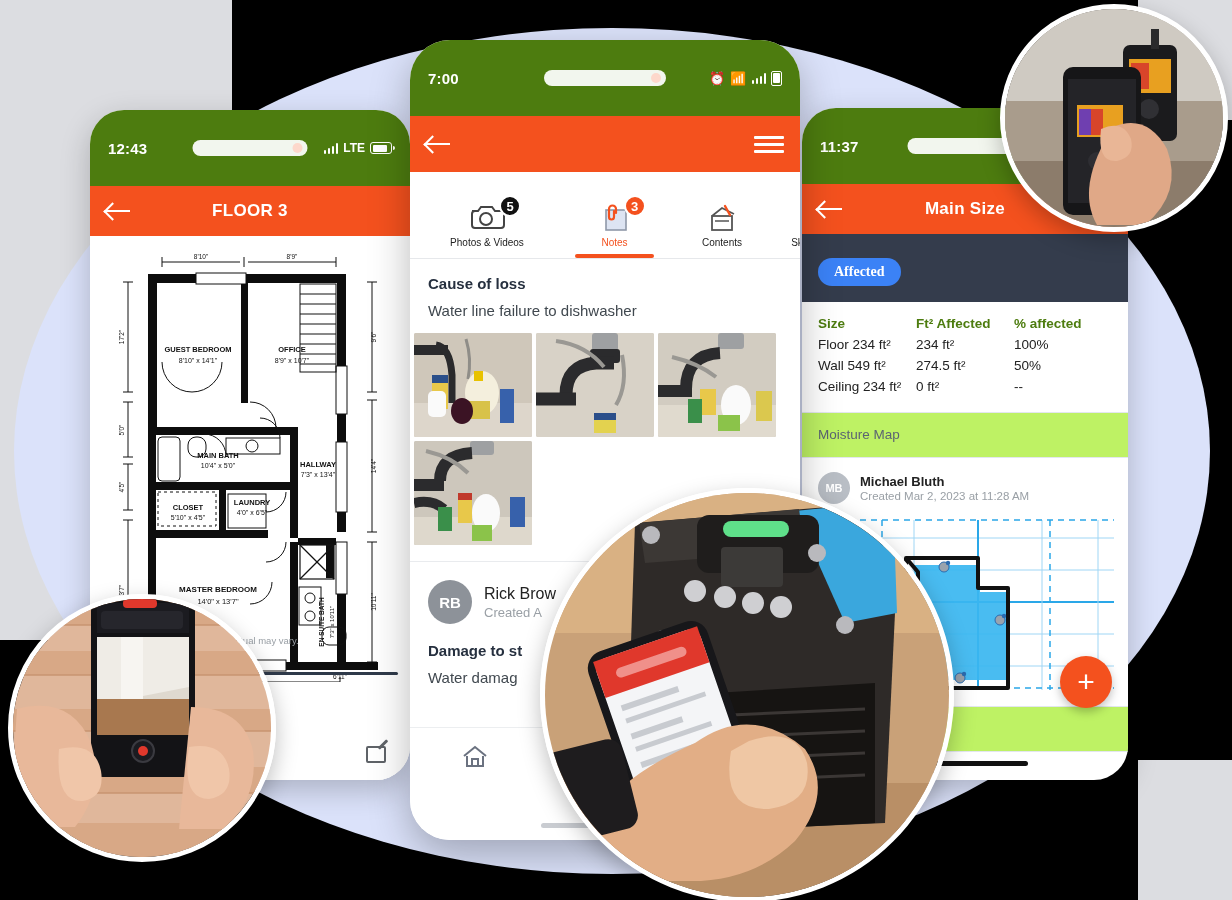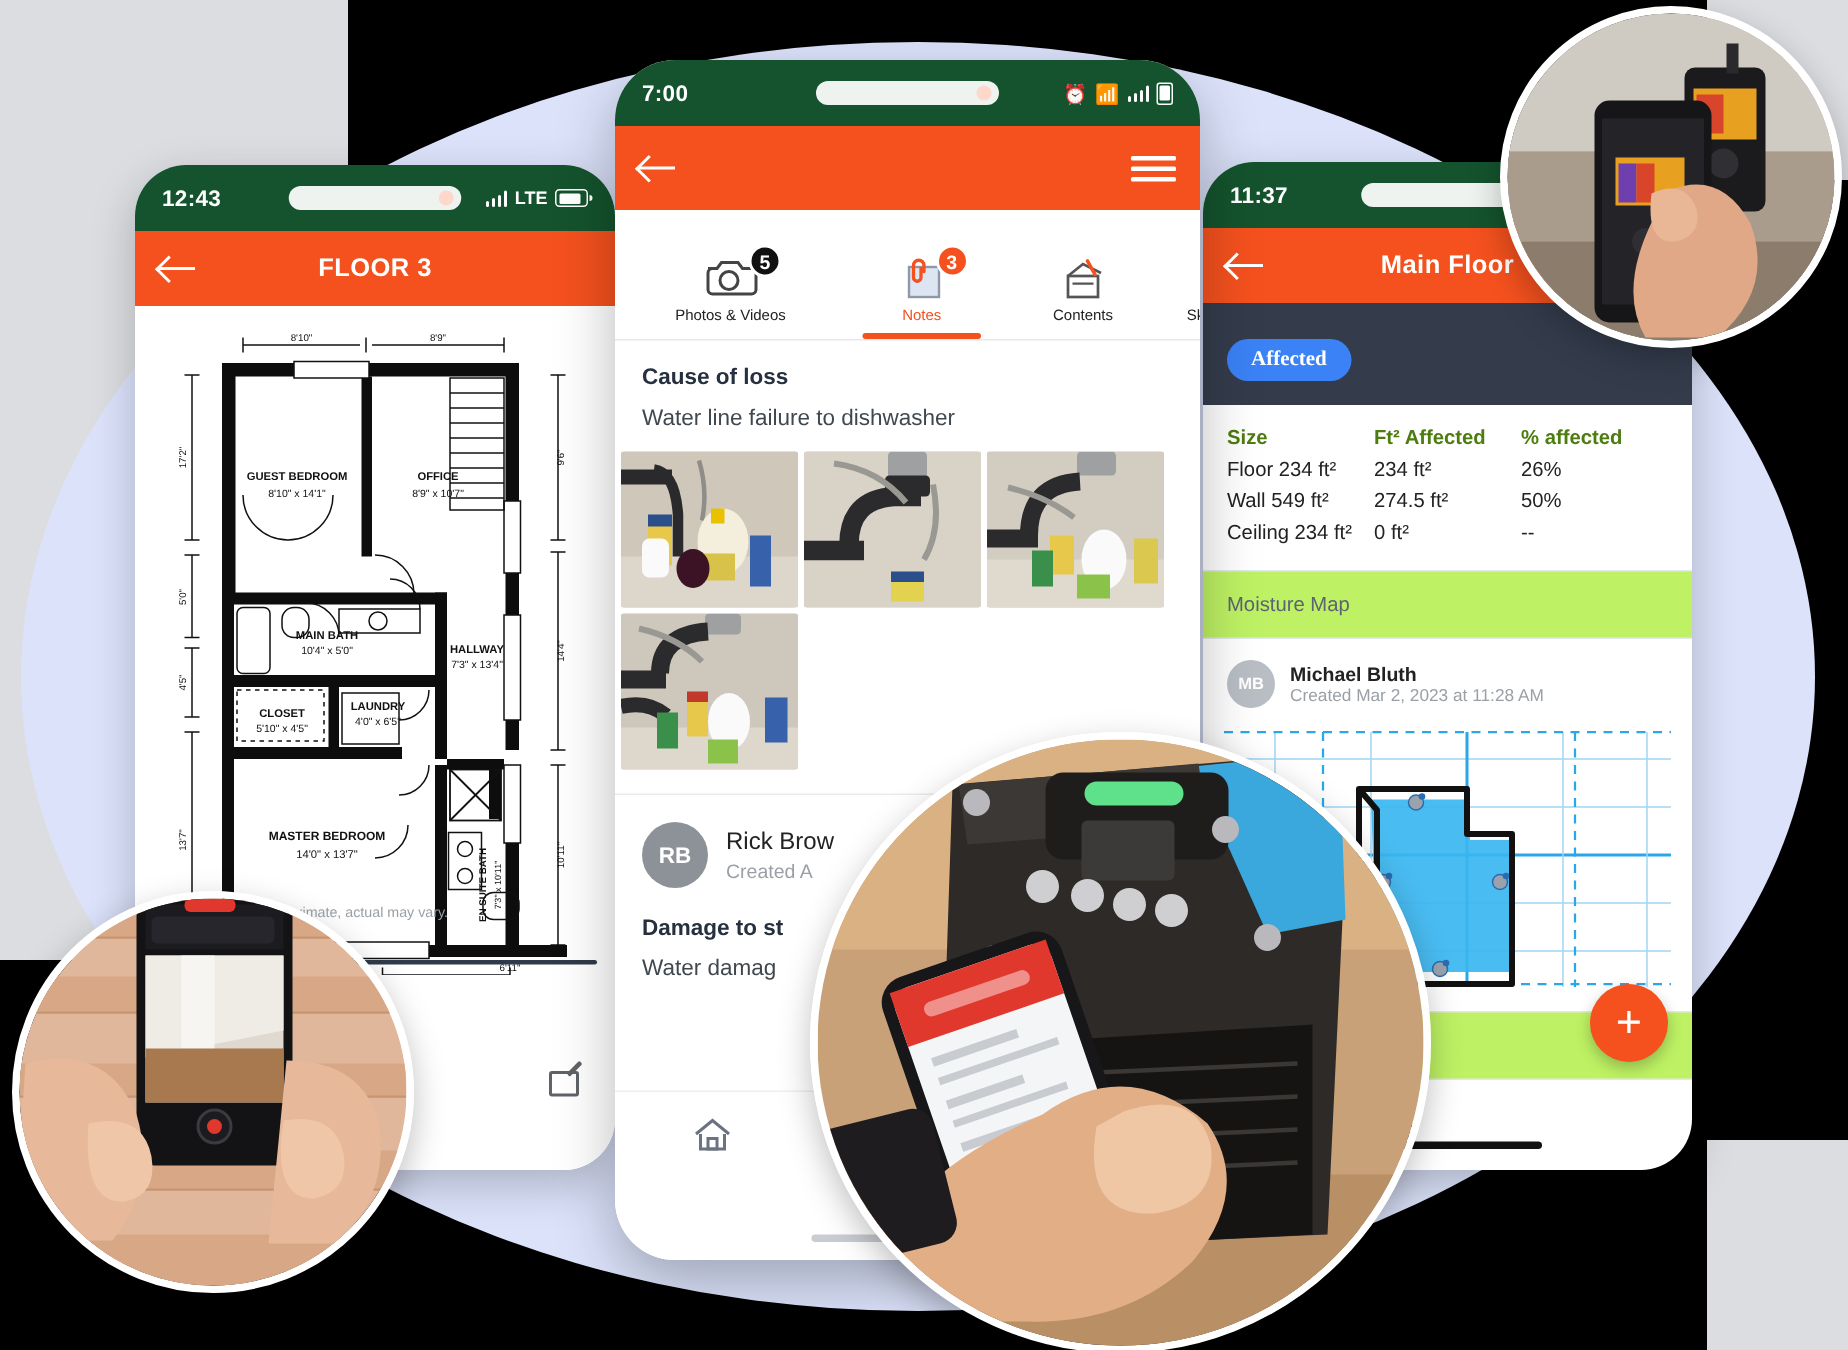--- a/index.html
+++ b/index.html
@@ -25,22 +25,22 @@
     position:absolute;background:#ffffff;border-radius:34px;
     box-shadow:0 10px 30px rgba(0,0,0,.22);overflow:hidden;
   }
   .phone-left{left:90px;top:110px;width:320px;height:670px;}
   .phone-right{left:802px;top:108px;width:326px;height:672px;}
   .phone-mid{left:410px;top:40px;width:390px;height:800px;border-radius:40px;
              box-shadow:0 14px 40px rgba(0,0,0,.28);}
 
   
   .statusbar{
-    height:44px;background:#14532d;color:#fff;display:flex;align-items:center;
-    padding:0 18px;font-size:15px;font-weight:700;position:relative;
+    height:44px;background:#4d7c0f;color:#fff;display:flex;align-items:center;
+    padding:16px 18px;font-size:15px;font-weight:700;position:relative;
   }
   .statusbar .time{letter-spacing:.2px;}
   .pill{
     position:absolute;left:50%;transform:translateX(-50%);
     width:115px;height:16px;border-radius:9px;background:rgba(255,255,255,.93);
   }
   .pill.mid{width:122px;}
   .pill::after{content:"";position:absolute;right:5px;top:3px;width:10px;height:10px;
                border-radius:50%;background:#fdd8cb;}
   .sb-right{margin-left:auto;display:flex;align-items:center;gap:5px;font-size:12px;font-weight:700;}
@@ -348,21 +348,21 @@
     </div>
   </div>
 
   <div class="phone phone-right">
     <div class="statusbar">
       <span class="time">11:37</span>
       <span class="pill"></span>
     </div>
     <div class="navbar">
       <span class="arrow-back"></span>
-      <span class="title">Main Floor</span>
+      <span class="title">Main Size</span>
     </div>
 
     <div class="room-head">
       <span class="chip">Affected</span>
     </div>
 
     <div class="sizes">
       <div class="sz-col">
         <div class="h">Size</div>
         <div class="v">Floor 234 ft²</div>
@@ -370,21 +370,21 @@
         <div class="v">Ceiling 234 ft²</div>
       </div>
       <div class="sz-col">
         <div class="h">Ft² Affected</div>
         <div class="v">234 ft²</div>
         <div class="v">274.5 ft²</div>
         <div class="v">0 ft²</div>
       </div>
       <div class="sz-col">
         <div class="h">% affected</div>
-        <div class="v">26%</div>
+        <div class="v">100%</div>
         <div class="v">50%</div>
         <div class="v">--</div>
       </div>
     </div>
 
     <div class="band">Moisture Map</div>
 
     <div class="mm-author">
       <div class="mm-av">MB</div>
       <div>

